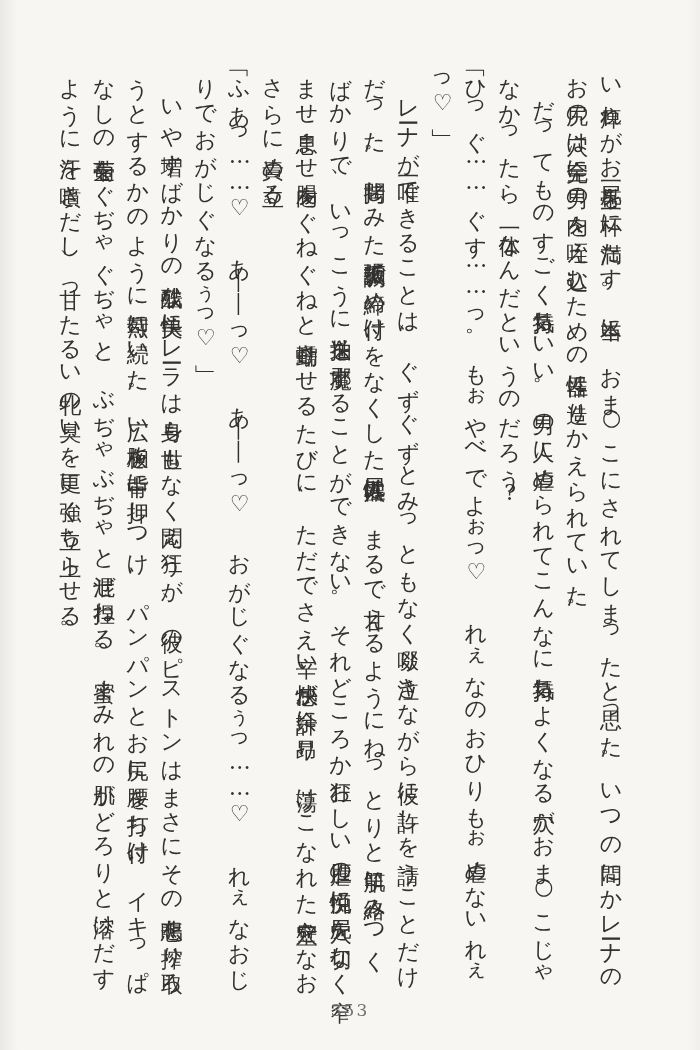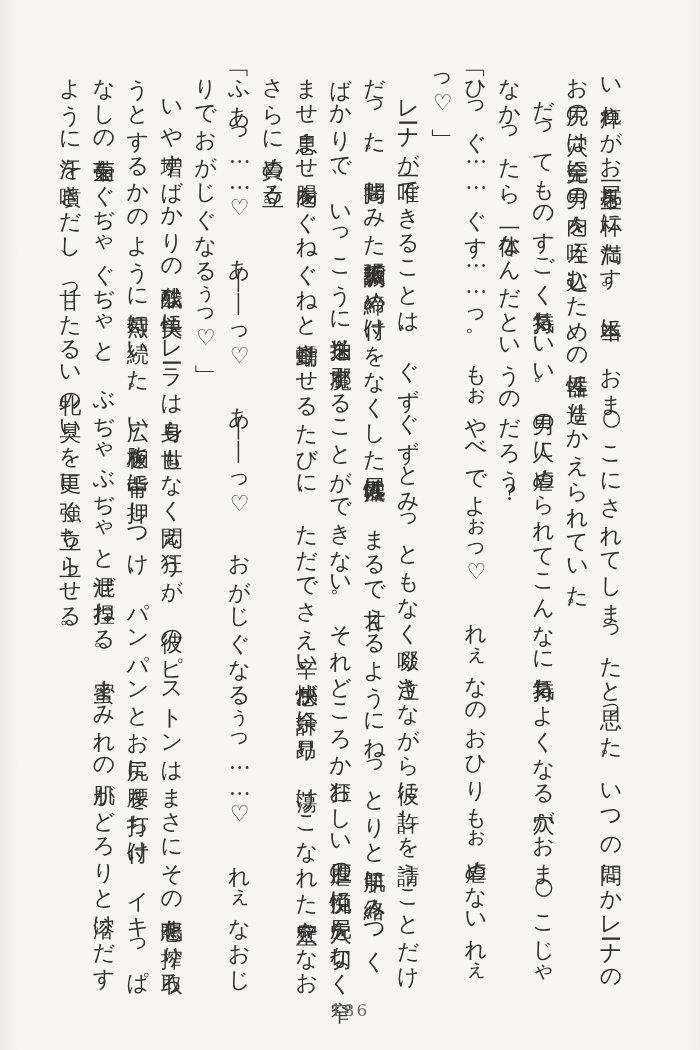--- a/index.html
+++ b/index.html
@@ -69,14 +69,14 @@
 
 <div class="page">
   <div class="page-text">
       <p>い痺れがお尻一帯を一杯に満たす。本当に、おま○こにされてしまったと思った。いつの間にかレーナのお尻の穴は完全に男の肉を咥え込むための性器に造りかえられていた。</p>
       <p class="indent">だってものすごく気持ちいい。男の人に虐められてこんなに気持ちよくなる穴がおま○こじゃなかったら、一体なんだというのだろう?</p>
       <p>「ひっぐ……ぐす……っ。もぉやべでよぉっ♡　れぇなのおひりもぉ虐めないれぇっ♡」</p>
       <p class="indent">レーナが唯一できることは、ぐずぐずとみっともなく啜り泣きながら彼に許しを請うことだけだった。拷問じみた拡張調教で締め付けをなくした尻穴性器は、まるで甘えるようにねっとりと竿肌に絡みつくばかりで、いっこうに抽送を邪魔することができない。それどころか狂おしい肛虐の痴悦に尻穴を切なく窄ませ息ませ腸肉をぐねぐねと蠕動させるたびに、ただでさえ辛い快感が余計に昂り、蕩けこなれた穴壁をなおさらに責め立る。</p>
       <p>「ふあっ……♡　あ<span class="vdash">――</span>っ♡　あ<span class="vdash">――</span>っ♡　おがじぐなるぅっ……♡　れぇなおじりでおがじぐなるぅっ♡」</p>
       <p class="indent">いや増すばかりの残酷な快美にレーラは身も世もなく悶え狂うが、彼のピストンはまさにその悲鳴を搾り取ろうとするかのように苛烈に続いた。広い胸板を背中に押しつけ、パンパンとお尻に腰を打ち付け、イキっぱなしの菊壺をぐぢゃぐぢゃと、ぶぢゃぶぢゃと混ぜ捏ねる。蜜まみれの肌がどろりと溶けだすように汗を噴きだし、甘ったるい牝の臭いを更に強く立ち上らせる。</p>
     </div>
-  <div class="page-number">186</div>
+  <div class="page-number">353</div>
 </div>
 
 </body></html>

